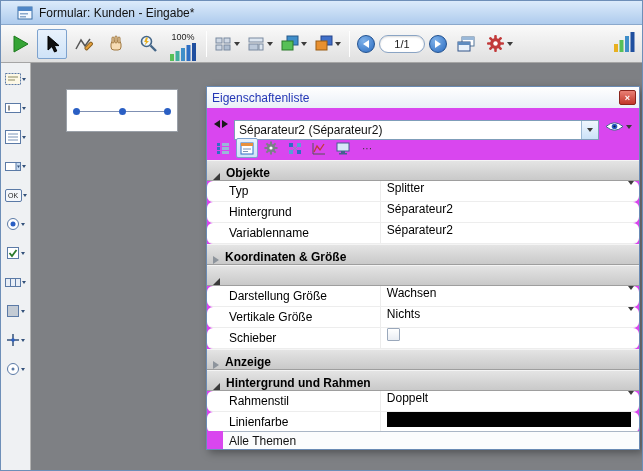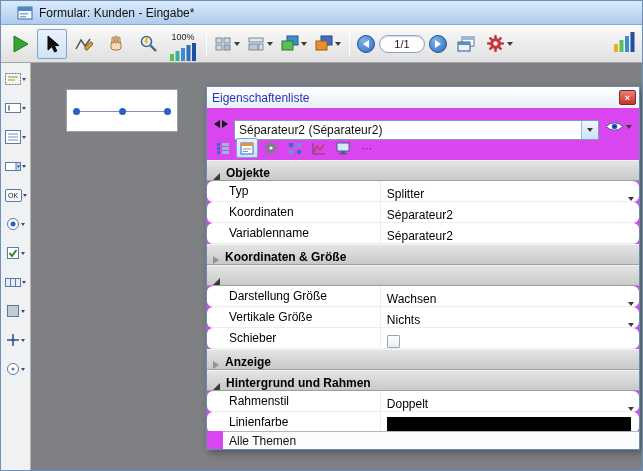--- a/index.html
+++ b/index.html
@@ -80,21 +80,21 @@
   .grid { position:absolute; left:0; top:73px; right:0; bottom:18px; overflow:hidden; font-size:12px; }
   .sec { height:21px; display:flex; align-items:flex-end; gap:6px; padding-left:6px;
          background:linear-gradient(#e4e4e4,#c9c9c9); border-top:1px solid #f4f4f4;
          border-bottom:1px solid #9e9e9e; font-weight:bold; color:#000; }
   .exp-open { width:0; height:0; border-left:7px solid transparent; border-bottom:7px solid #3a3a3a; }
   .exp-closed { width:0; height:0; border-top:4px solid transparent; border-bottom:4px solid transparent;
                 border-left:6px solid #8d949c; }
   .exp-closed.blue { border-left-color:#5b9bd5; }
   .prow { height:21px; display:flex; border-bottom:1px solid #ededed; background:#fff;border-radius:6px; }
   .plabel { width:40%; padding-left:22px; display:flex; align-items:center; color:#000; }
-  .pvalue { flex:1; display:flex; align-items:flex-end; padding-left:6px; border-left:1px solid #ececec;
+  .pvalue { flex:1; display:flex; align-items:flex-start; padding-left:6px; border-left:1px solid #ececec;
             position:relative; color:#000; }
   .pvalue .dd { position:absolute; right:5px; }
   .checkbox { width:13px; height:13px; border:1px solid #9aa8bb; border-radius:1px;
               background:linear-gradient(#ffffff,#e9edf3); }
   .swatch { height:15px; width:calc(100% - 8px); background:#000; }
   .pfooter { position:absolute; left:0; right:0; bottom:0; height:18px; border-top:1px solid #aab6c6;
              background:#fbfcfd; display:flex; align-items:center; padding-left:6px; font-size:12px; color:#111;margin-left:16px; }
 </style>
 </head>
 <body>
@@ -410,21 +410,21 @@
         <span>Objekte</span>
       </div>
       <div class="prow">
         <div class="plabel">Typ</div>
         <div class="pvalue">
           <span>Splitter</span>
           <span class="dd"></span>
         </div>
       </div>
       <div class="prow">
-        <div class="plabel">Koordinaten</div>
+        <div class="plabel">Hintergrund</div>
         <div class="pvalue">
           <span>Séparateur2</span>
         </div>
       </div>
       <div class="prow">
         <div class="plabel">Variablenname</div>
         <div class="pvalue">
           <span>Séparateur2</span>
         </div>
       </div>

